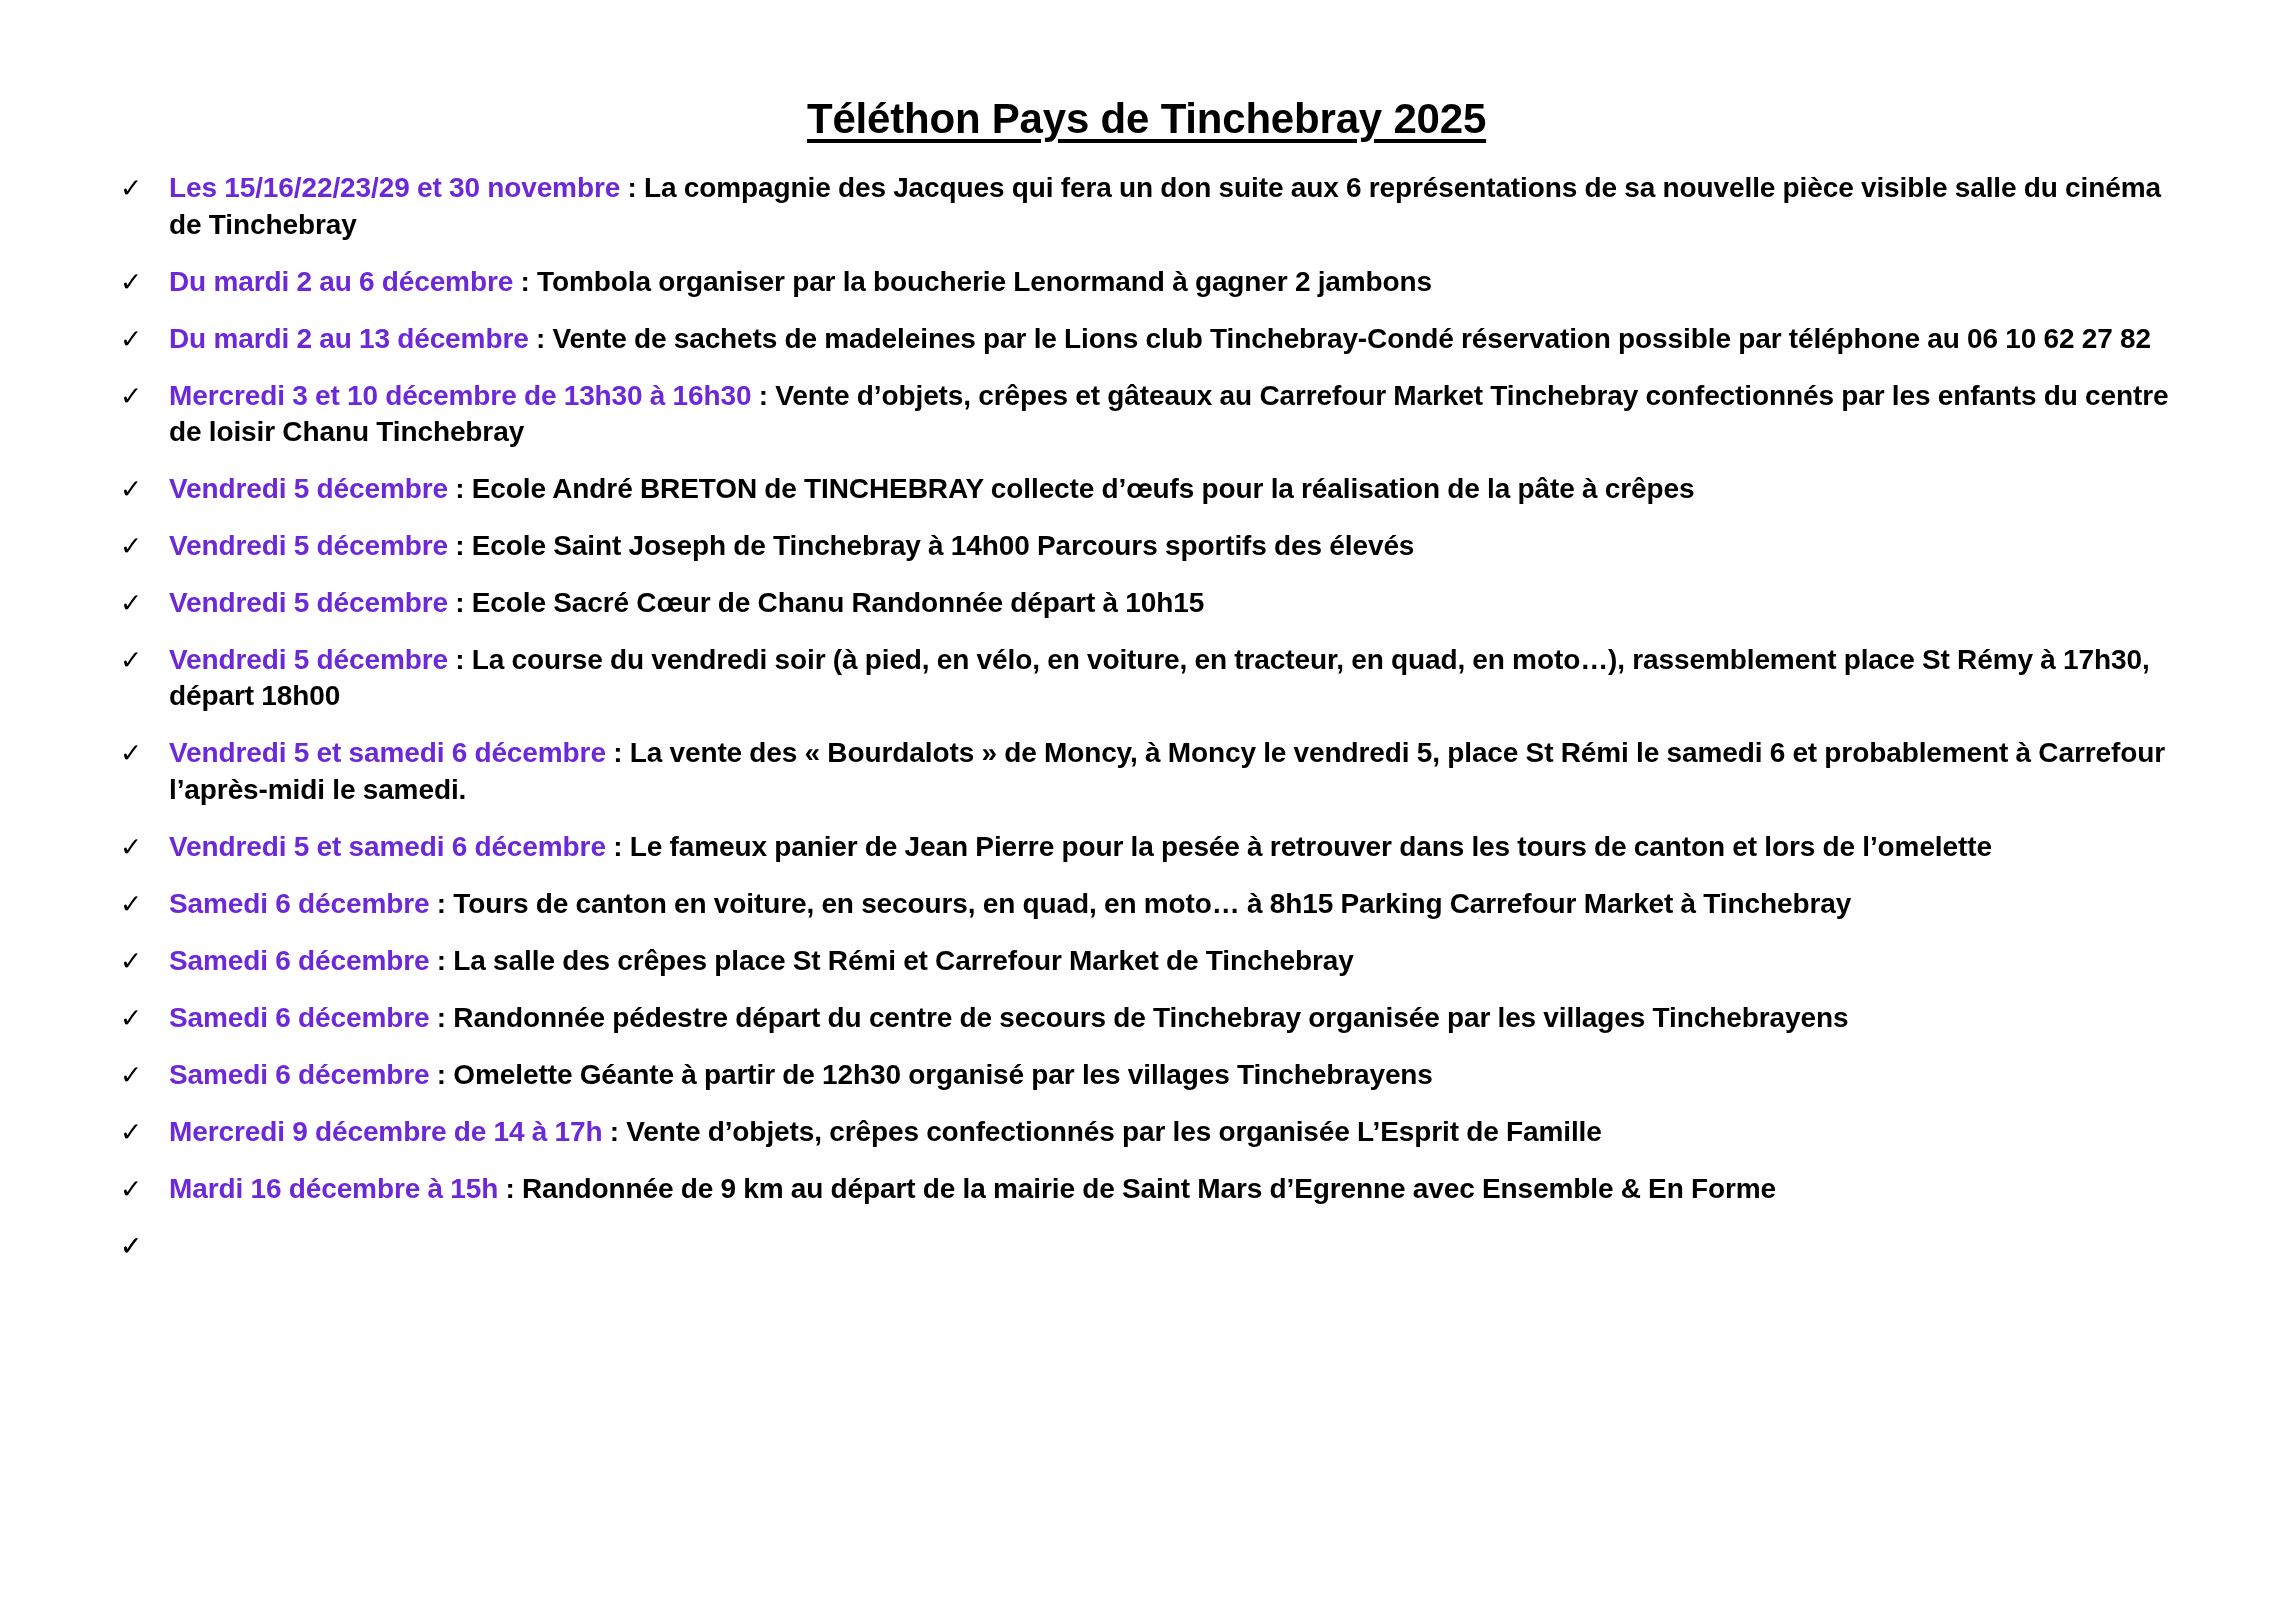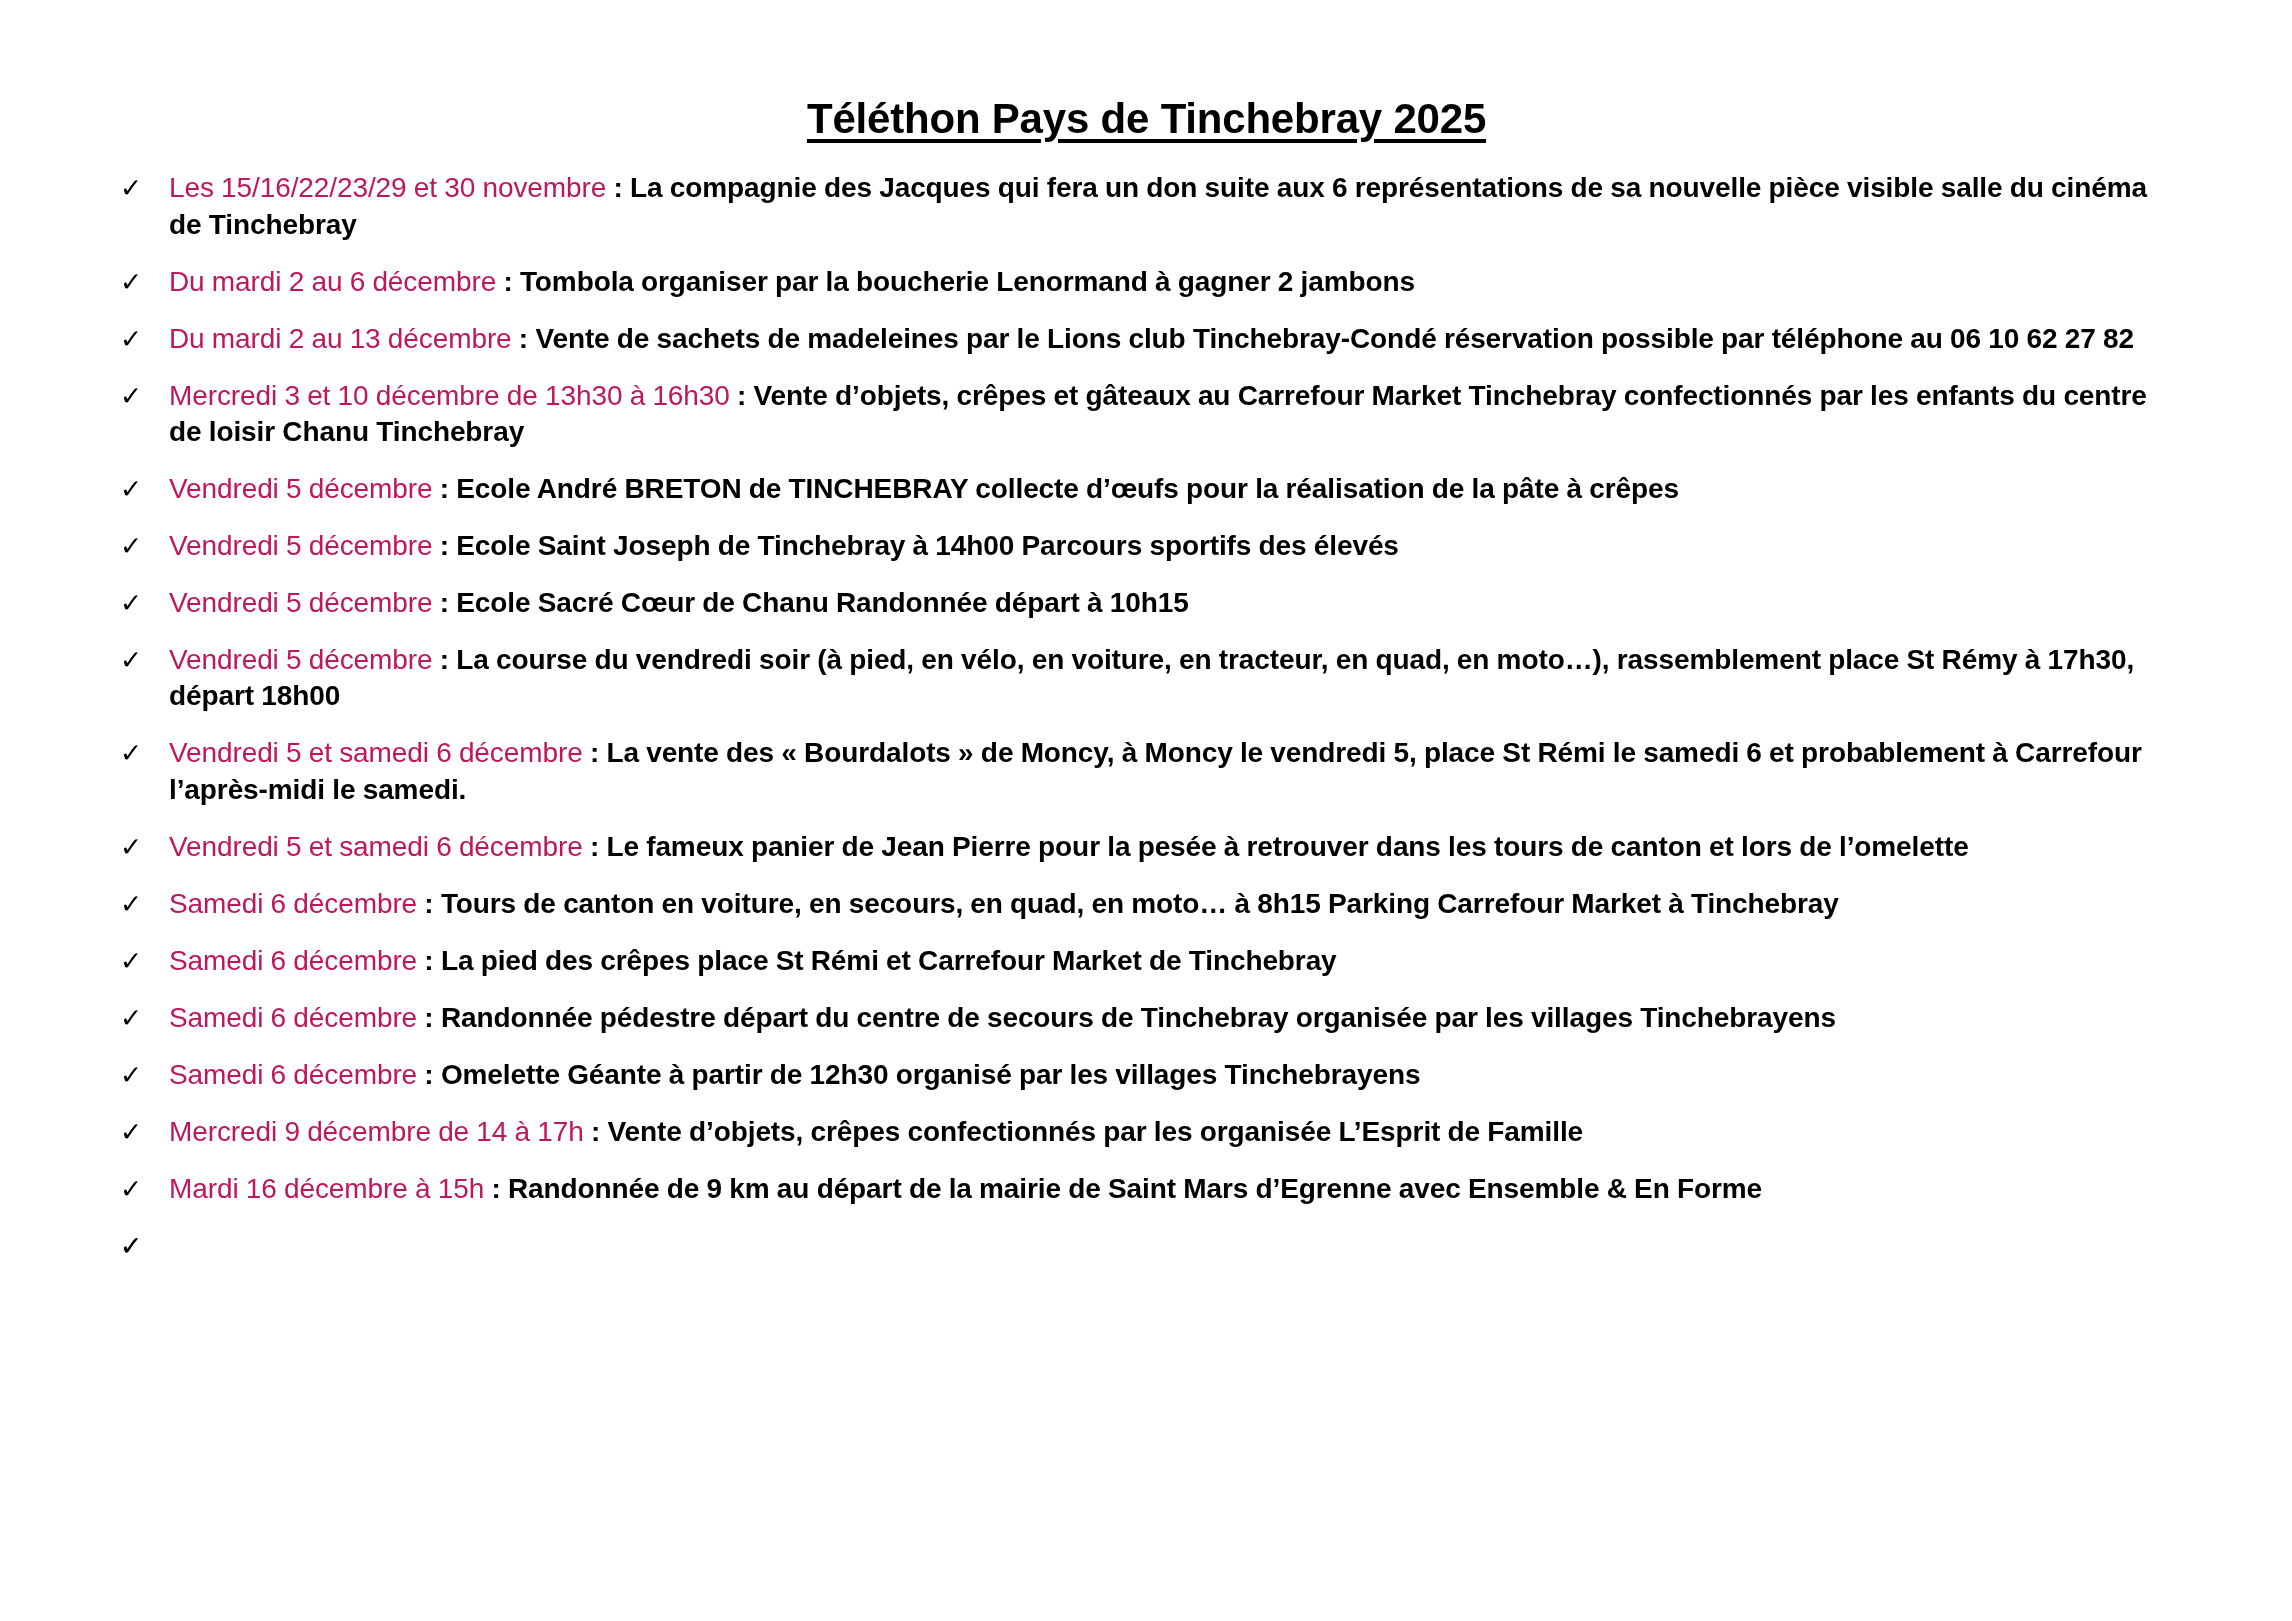--- a/index.html
+++ b/index.html
@@ -54,22 +54,22 @@
   ul.event-list > li.event-item .check-mark {
     position: absolute;
     left: 3.9px;
     top: 1px;
     font-size: 26.5px;
     font-weight: normal;
     line-height: 1.30;
     color: #000000;
   }
   .date-label {
-    color: #be185d;
-    font-weight: normal;
+    color: #6d28d9;
+    font-weight: bold;
   }
   .desc-text {
     color: #000000;
     font-weight: bold;
   }
 </style>
 </head>
 <body>
 
 <div class="page">
@@ -81,21 +81,21 @@
       <li class="event-item"><span class="check-mark">✓</span><span class="date-label">Du mardi 2 au 6 décembre</span><span class="desc-text"> : </span><span class="desc-text">Tombola organiser par la boucherie Lenormand à gagner 2 jambons</span></li>
       <li class="event-item"><span class="check-mark">✓</span><span class="date-label">Du mardi 2 au 13 décembre</span><span class="desc-text"> : </span><span class="desc-text">Vente de sachets de madeleines par le Lions club Tinchebray-Condé réservation possible par téléphone au 06 10 62 27 82</span></li>
       <li class="event-item"><span class="check-mark">✓</span><span class="date-label">Mercredi 3 et 10 décembre de 13h30 à 16h30</span><span class="desc-text"> : </span><span class="desc-text">Vente d’objets, crêpes et gâteaux au Carrefour Market Tinchebray confectionnés par les enfants du centre de loisir Chanu Tinchebray</span></li>
       <li class="event-item"><span class="check-mark">✓</span><span class="date-label">Vendredi 5 décembre</span><span class="desc-text"> : </span><span class="desc-text">Ecole André BRETON de TINCHEBRAY collecte d’œufs pour la réalisation de la pâte à crêpes</span></li>
       <li class="event-item"><span class="check-mark">✓</span><span class="date-label">Vendredi 5 décembre</span><span class="desc-text"> : </span><span class="desc-text">Ecole Saint Joseph de Tinchebray à 14h00 Parcours sportifs des élevés</span></li>
       <li class="event-item"><span class="check-mark">✓</span><span class="date-label">Vendredi 5 décembre</span><span class="desc-text"> : </span><span class="desc-text">Ecole Sacré Cœur de Chanu Randonnée départ à 10h15</span></li>
       <li class="event-item"><span class="check-mark">✓</span><span class="date-label">Vendredi 5 décembre</span><span class="desc-text"> : </span><span class="desc-text">La course du vendredi soir (à pied, en vélo, en voiture, en tracteur, en quad, en moto…), rassemblement place St Rémy à 17h30, départ 18h00</span></li>
       <li class="event-item"><span class="check-mark">✓</span><span class="date-label">Vendredi 5 et samedi 6 décembre</span><span class="desc-text"> : </span><span class="desc-text">La vente des « Bourdalots » de Moncy, à Moncy le vendredi 5, place St Rémi le samedi 6 et probablement à Carrefour l’après-midi le samedi.</span></li>
       <li class="event-item"><span class="check-mark">✓</span><span class="date-label">Vendredi 5 et samedi 6 décembre</span><span class="desc-text"> : </span><span class="desc-text">Le fameux panier de Jean Pierre pour la pesée à retrouver dans les tours de canton et lors de l’omelette</span></li>
       <li class="event-item"><span class="check-mark">✓</span><span class="date-label">Samedi 6 décembre</span><span class="desc-text"> : </span><span class="desc-text">Tours de canton en voiture, en secours, en quad, en moto… à 8h15 Parking Carrefour Market à Tinchebray</span></li>
-      <li class="event-item"><span class="check-mark">✓</span><span class="date-label">Samedi 6 décembre</span><span class="desc-text"> : </span><span class="desc-text">La pied des crêpes place St Rémi et Carrefour Market de Tinchebray</span></li>
+      <li class="event-item"><span class="check-mark">✓</span><span class="date-label">Samedi 6 décembre</span><span class="desc-text"> : </span><span class="desc-text">La salle des crêpes place St Rémi et Carrefour Market de Tinchebray</span></li>
       <li class="event-item"><span class="check-mark">✓</span><span class="date-label">Samedi 6 décembre</span><span class="desc-text"> : </span><span class="desc-text">Randonnée pédestre départ du centre de secours de Tinchebray organisée par les villages Tinchebrayens</span></li>
       <li class="event-item"><span class="check-mark">✓</span><span class="date-label">Samedi 6 décembre</span><span class="desc-text"> : </span><span class="desc-text">Omelette Géante à partir de 12h30 organisé par les villages Tinchebrayens</span></li>
       <li class="event-item"><span class="check-mark">✓</span><span class="date-label">Mercredi 9 décembre de 14 à 17h</span><span class="desc-text"> : </span><span class="desc-text">Vente d’objets, crêpes confectionnés par les organisée L’Esprit de Famille</span></li>
       <li class="event-item"><span class="check-mark">✓</span><span class="date-label">Mardi 16 décembre à 15h</span><span class="desc-text"> : </span><span class="desc-text">Randonnée de 9 km au départ de la mairie de Saint Mars d’Egrenne avec Ensemble &amp; En Forme</span></li>
       <li class="event-item"><span class="check-mark">✓</span></li>
       <li class="event-item"><span class="check-mark">✓</span></li>
     </ul>
 
 </div>
 

